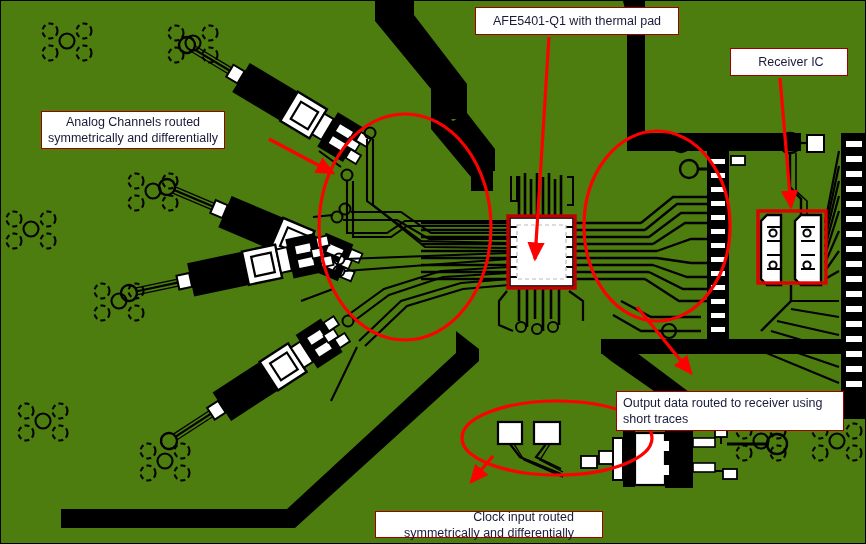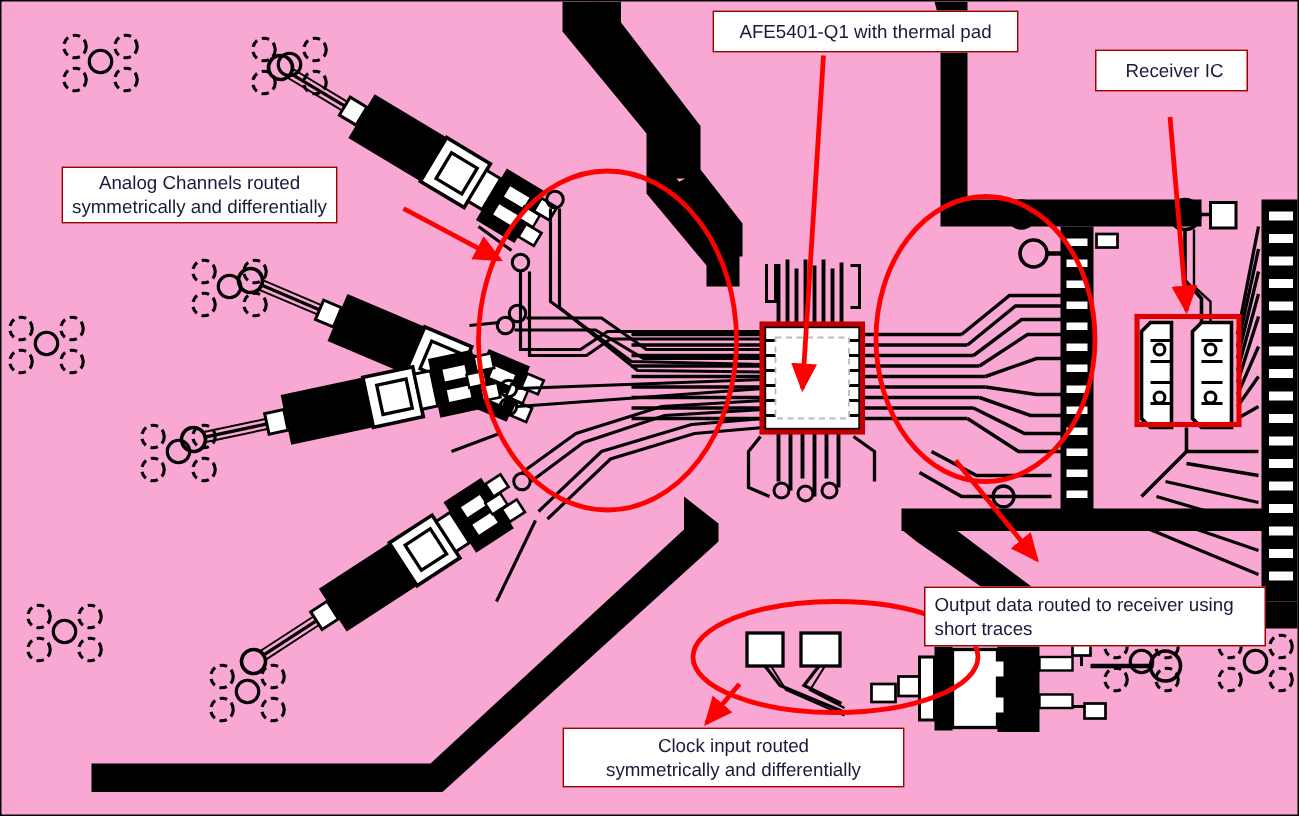--- a/index.html
+++ b/index.html
@@ -6,21 +6,21 @@
   html, body {
     margin: 0;
     padding: 0;
     background: #ffffff;
     font-family: "Liberation Sans", sans-serif;
   }
   #stage {
     position: relative;
     width: 866px;
     height: 544px;
-    background: #f9a8d4;
+    background: #4d7c0f;
     overflow: hidden;
     box-sizing: border-box;
     border: 1px solid #000000;
   }
   #board-svg {
     position: absolute;
     left: 0; top: 0;
     width: 866px;
     height: 544px;
     display: block;
@@ -36,25 +36,25 @@
     line-height: 1.28;
     text-align: center;
     display: flex;
     align-items: center;
     justify-content: center;
     padding: 3px 6px;
     z-index: 40;
     white-space: pre-line;
   }
   #callout-afe  { left: 474px; top: 6px;   width: 204px; height: 28px; }
-  #callout-rx   { left: 729px; top: 32px;  width: 102px;  height: 28px; padding-left: 10px; }
+  #callout-rx   { left: 729px; top: 47px;  width: 118px;  height: 28px; padding-left: 10px; }
   #callout-analog { left: 40px;  top: 110px; width: 184px; height: 38px; }
   #callout-output { left: 615px; top: 390px; width: 228px; height: 40px;
                     text-align: left; justify-content: flex-start; }
-  #callout-clock  { left: 374px; top: 484px; width: 228px; height: 40px; }
+  #callout-clock  { left: 374px; top: 510px; width: 228px; height: 27px; text-align: right; }
 </style>
 </head>
 <body>
 
 <div id="stage">
 
   <svg id="board-svg" viewBox="0 0 866 544" xmlns="http://www.w3.org/2000/svg">
 
     <defs>
       <marker id="arrowRed" markerWidth="7" markerHeight="7" refX="5.2" refY="3.1" orient="auto" markerUnits="strokeWidth">

